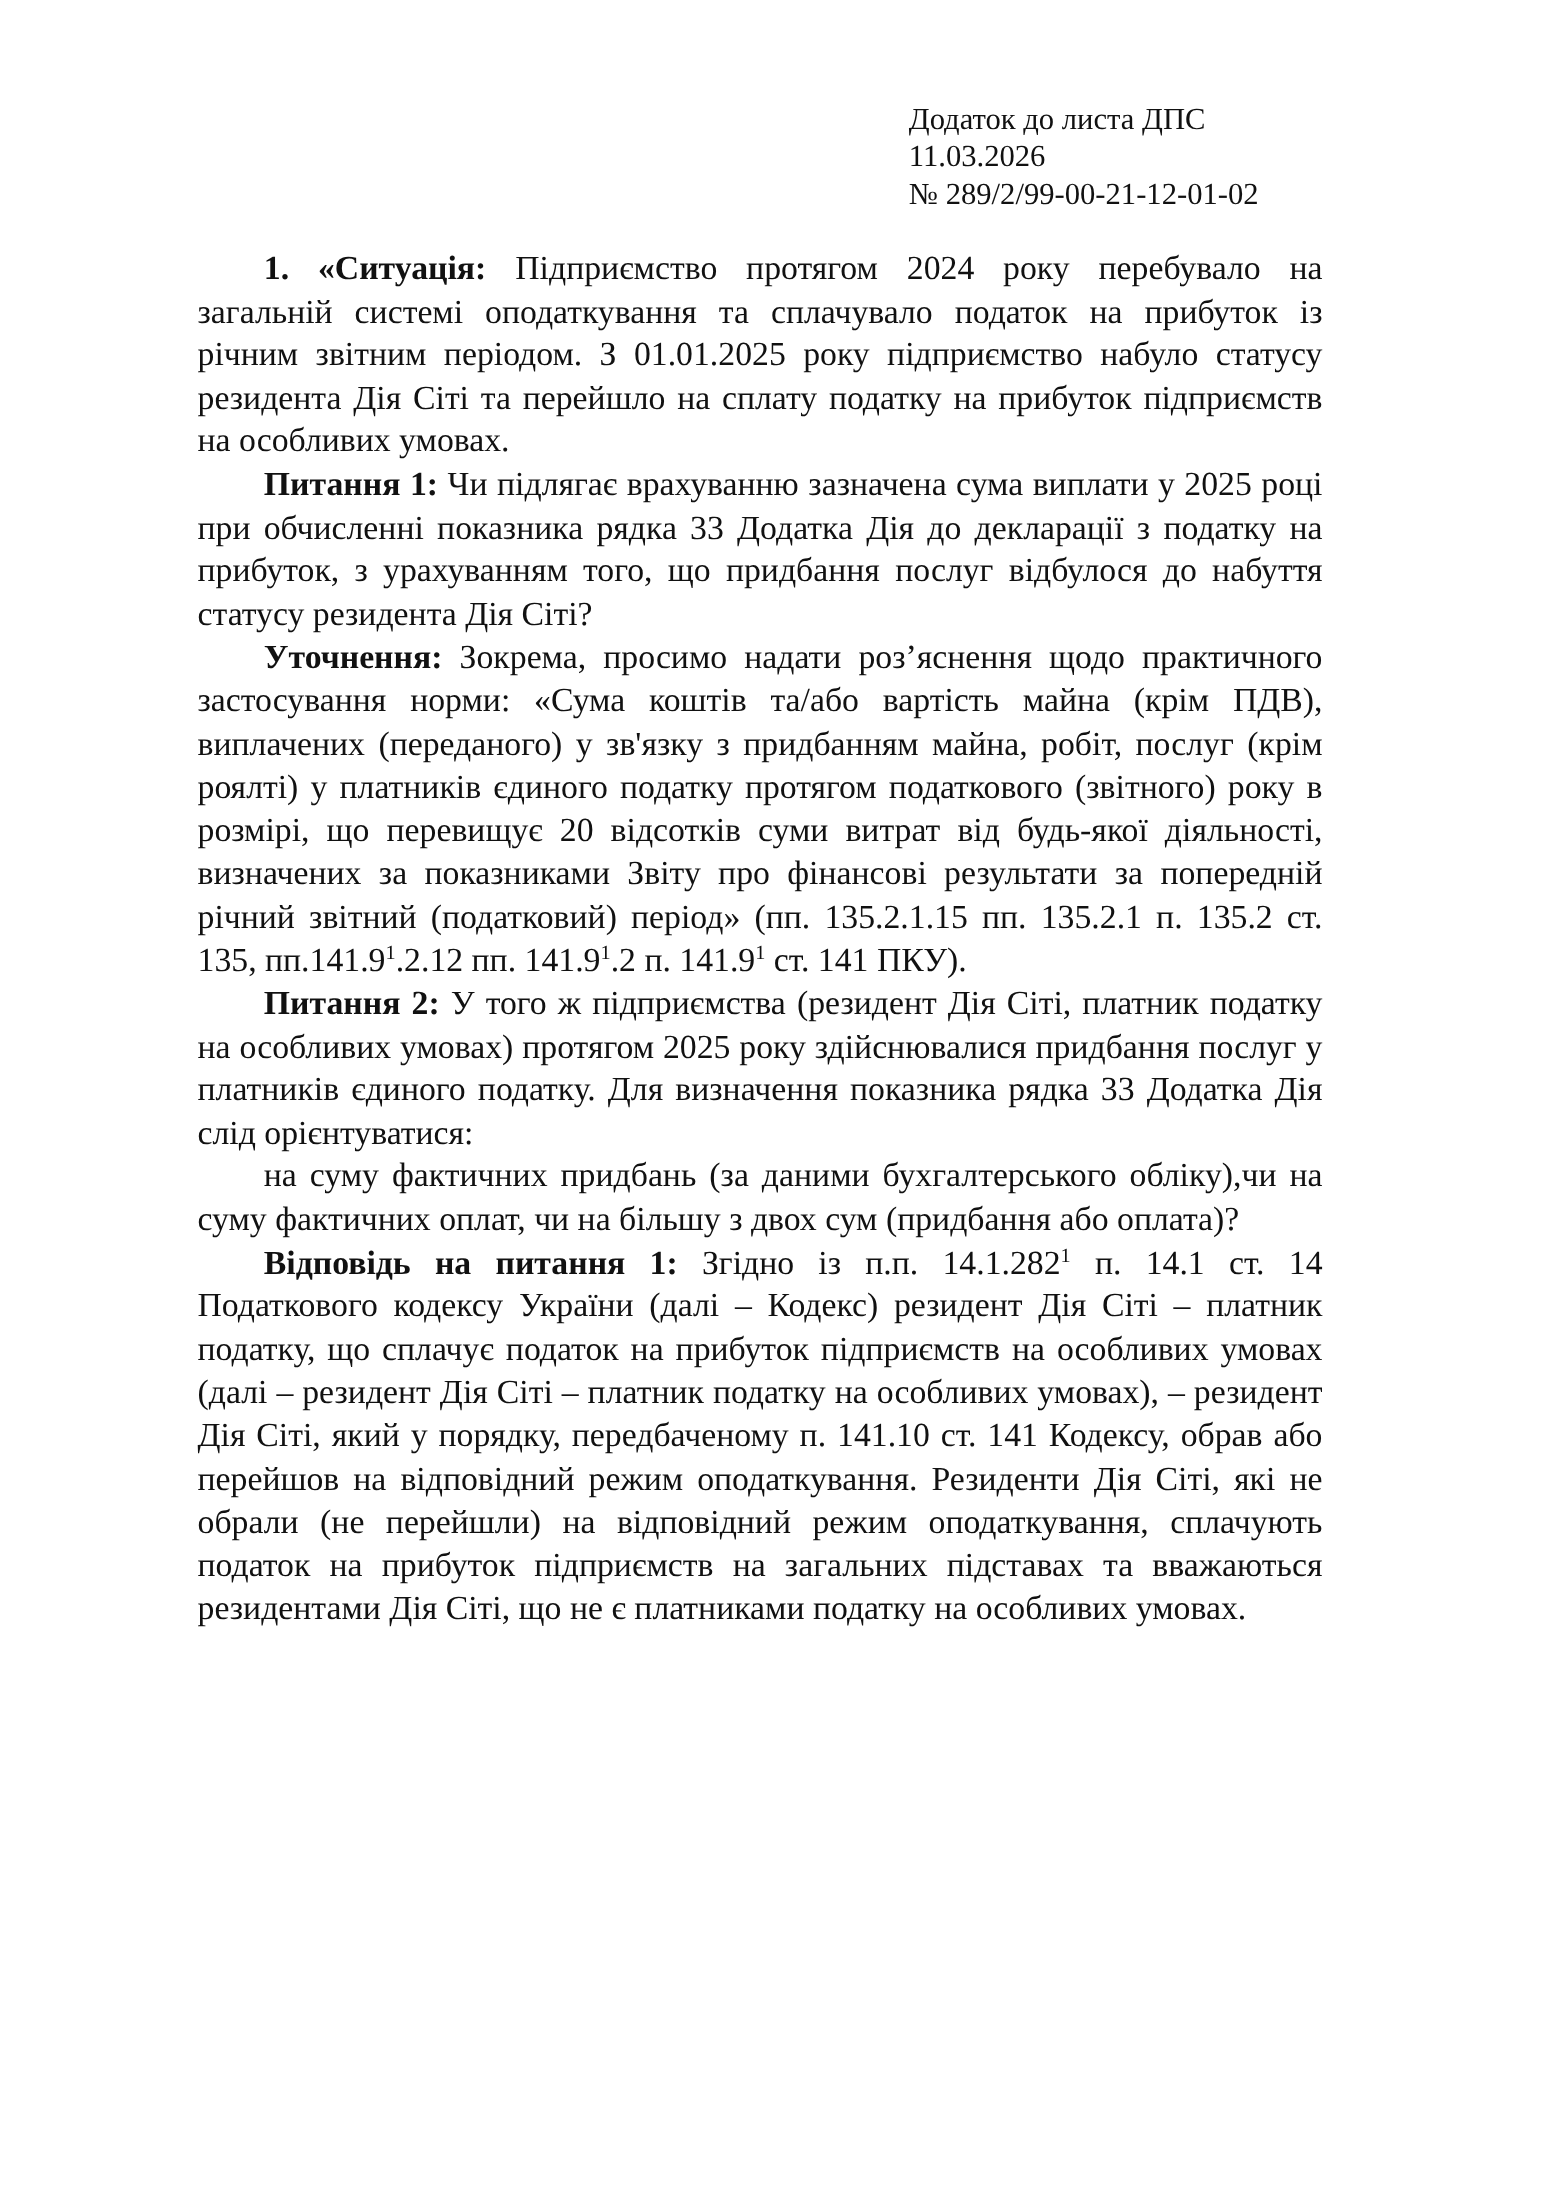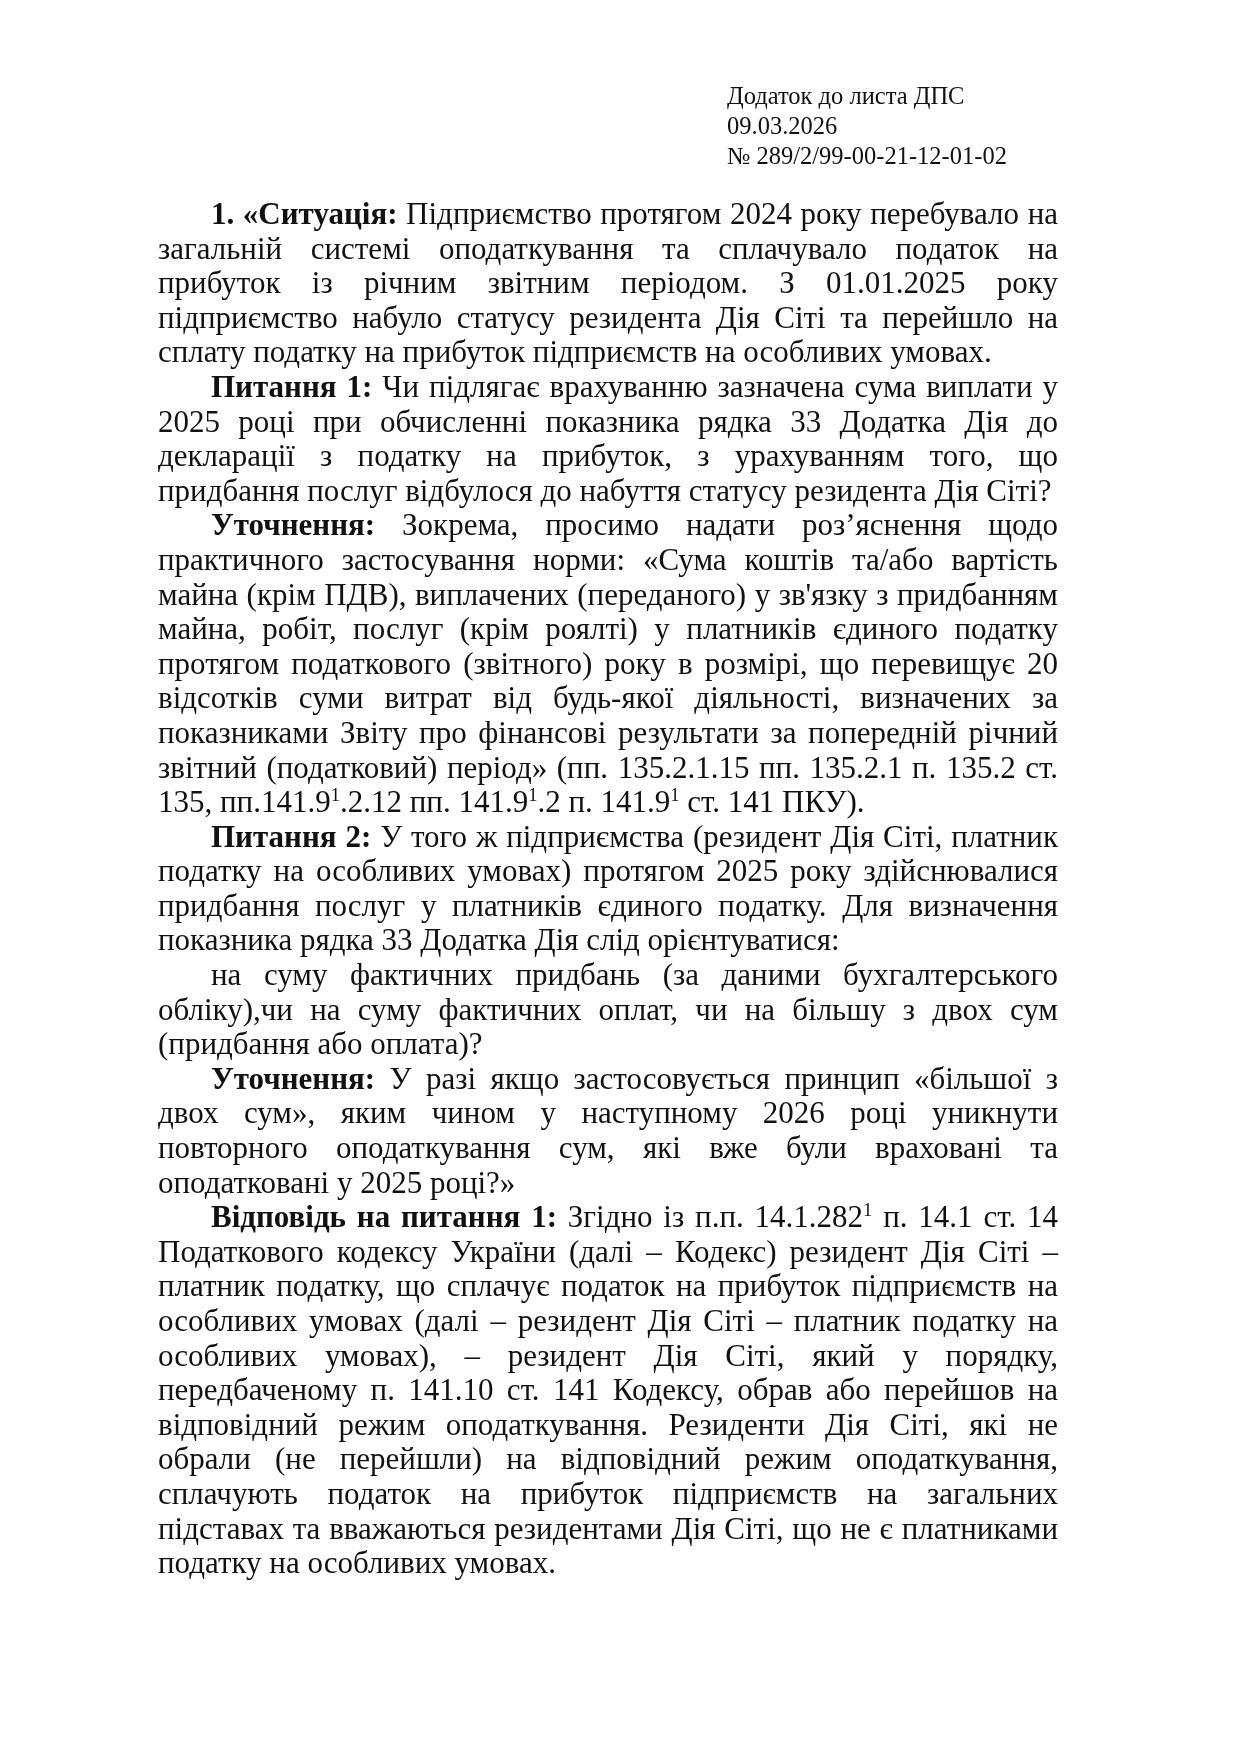--- a/index.html
+++ b/index.html
@@ -1,39 +1,38 @@
 <!DOCTYPE html>
 <html><head>
 <meta charset="utf-8">
 <style>
   html, body { margin: 0; padding: 0; background: #ffffff; }
   body { width: 1241px; height: 1755px; position: relative; overflow: hidden;
          font-family: "Liberation Serif", "DejaVu Serif", serif; color: #111; }
   .page { position: absolute; left: 0; top: 0; width: 1241px; height: 1742px; background: #fff; }
   .header-block { position: absolute; left: 727px; top: 81px; font-size: 24.5px; line-height: 30px; }
   .header-block div { white-space: nowrap; }
-  .body { position: absolute; left: 158px; top: 197px; width: 900px; font-size: 31px; line-height: 34.6px; }
+  .body { position: absolute; left: 158px; top: 197px; width: 900px; font-size: 27px; line-height: 34.6px; }
   .body p { margin: 0; text-align: justify; text-indent: 53px; }
   b { font-weight: bold; }
   sup { font-size: 0.6em; line-height: 0; vertical-align: 0.6em; }
 </style>
 </head>
 <body>
 
 <div class="page">
 
   <div class="header-block">
     <div>Додаток до листа ДПС</div>
-    <div>09.03.2026</div>
+    <div>11.03.2026</div>
     <div>№ 289/2/99-00-21-12-01-02</div>
   </div>
 
   <div class="body">
     <p><b>1. «Ситуація:</b><span> Підприємство протягом 2024 року перебувало на загальній системі оподаткування та сплачувало податок на прибуток із річним звітним періодом. З 01.01.2025 року підприємство набуло статусу резидента Дія Сіті та перейшло на сплату податку на прибуток підприємств на особливих умовах.</span></p>
     <p><b>Питання 1:</b><span> Чи підлягає врахуванню зазначена сума виплати у 2025 році при обчисленні показника рядка 33 Додатка Дія до декларації з податку на прибуток, з урахуванням того, що придбання послуг відбулося до набуття статусу резидента Дія Сіті?</span></p>
     <p><b>Уточнення:</b><span> Зокрема, просимо надати роз’яснення щодо практичного застосування норми: «Сума коштів та/або вартість майна (крім ПДВ), виплачених (переданого) у зв'язку з придбанням майна, робіт, послуг (крім роялті) у платників єдиного податку протягом податкового (звітного) року в розмірі, що перевищує 20 відсотків суми витрат від будь-якої діяльності, визначених за показниками Звіту про фінансові результати за попередній річний звітний (податковий) період» (пп. 135.2.1.15 пп. 135.2.1 п. 135.2 ст. 135, пп.141.9</span><sup>1</sup><span>.2.12 пп. 141.9</span><sup>1</sup><span>.2 п. 141.9</span><sup>1</sup><span> ст. 141 ПКУ).</span></p>
     <p><b>Питання 2:</b><span> У того ж підприємства (резидент Дія Сіті, платник податку на особливих умовах) протягом 2025 року здійснювалися придбання послуг у платників єдиного податку. Для визначення показника рядка 33 Додатка Дія слід орієнтуватися:</span></p>
     <p><span>на суму фактичних придбань (за даними бухгалтерського обліку),чи на суму фактичних оплат, чи на більшу з двох сум (придбання або оплата)?</span></p>
-    <p><b>Уточнення:</b><span> У разі якщо застосовується принцип «більшої з двох сум», яким чином у наступному 2026 році уникнути повторного оподаткування сум, які вже були враховані та оподатковані у 2025 році?»</span></p>
     <p><b>Відповідь на питання 1:</b><span> Згідно із п.п. 14.1.282</span><sup>1</sup><span> п. 14.1 ст. 14 Податкового кодексу України (далі – Кодекс) резидент Дія Сіті – платник податку, що сплачує податок на прибуток підприємств на особливих умовах (далі – резидент Дія Сіті – платник податку на особливих умовах), – резидент Дія Сіті, який у порядку, передбаченому п. 141.10 ст. 141 Кодексу, обрав або перейшов на відповідний режим оподаткування. Резиденти Дія Сіті, які не обрали (не перейшли) на відповідний режим оподаткування, сплачують податок на прибуток підприємств на загальних підставах та вважаються резидентами Дія Сіті, що не є платниками податку на особливих умовах.</span></p>
   </div>
 
 </div>
 
 </body></html>

